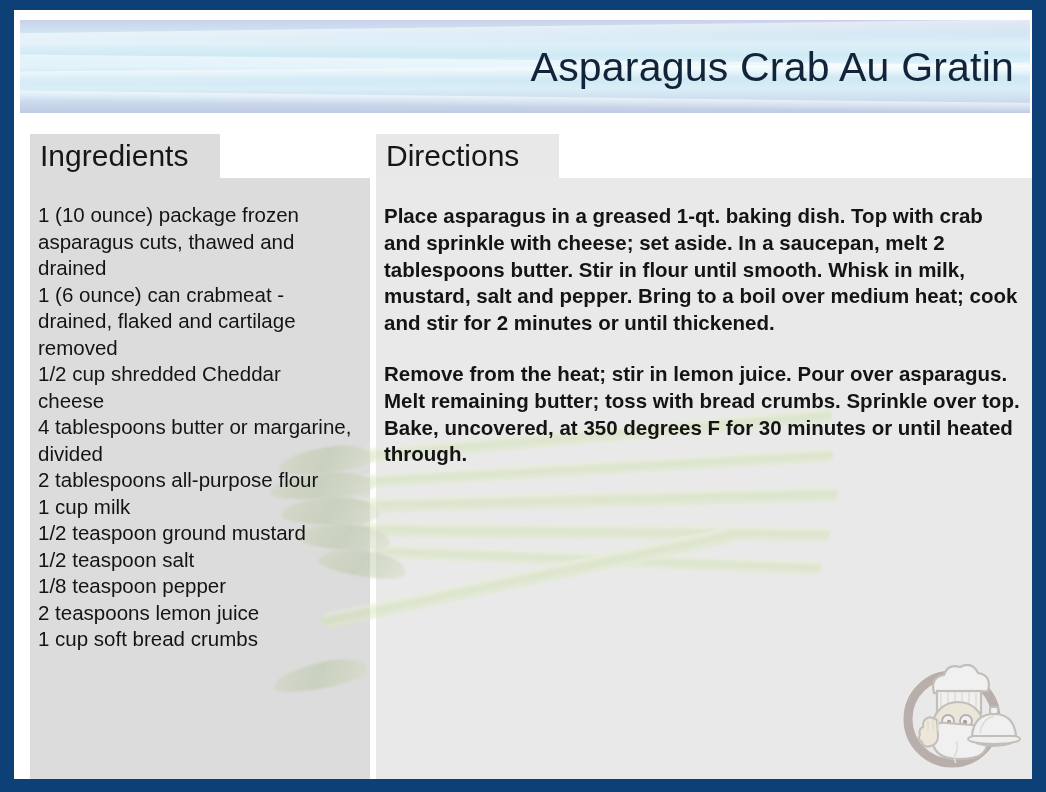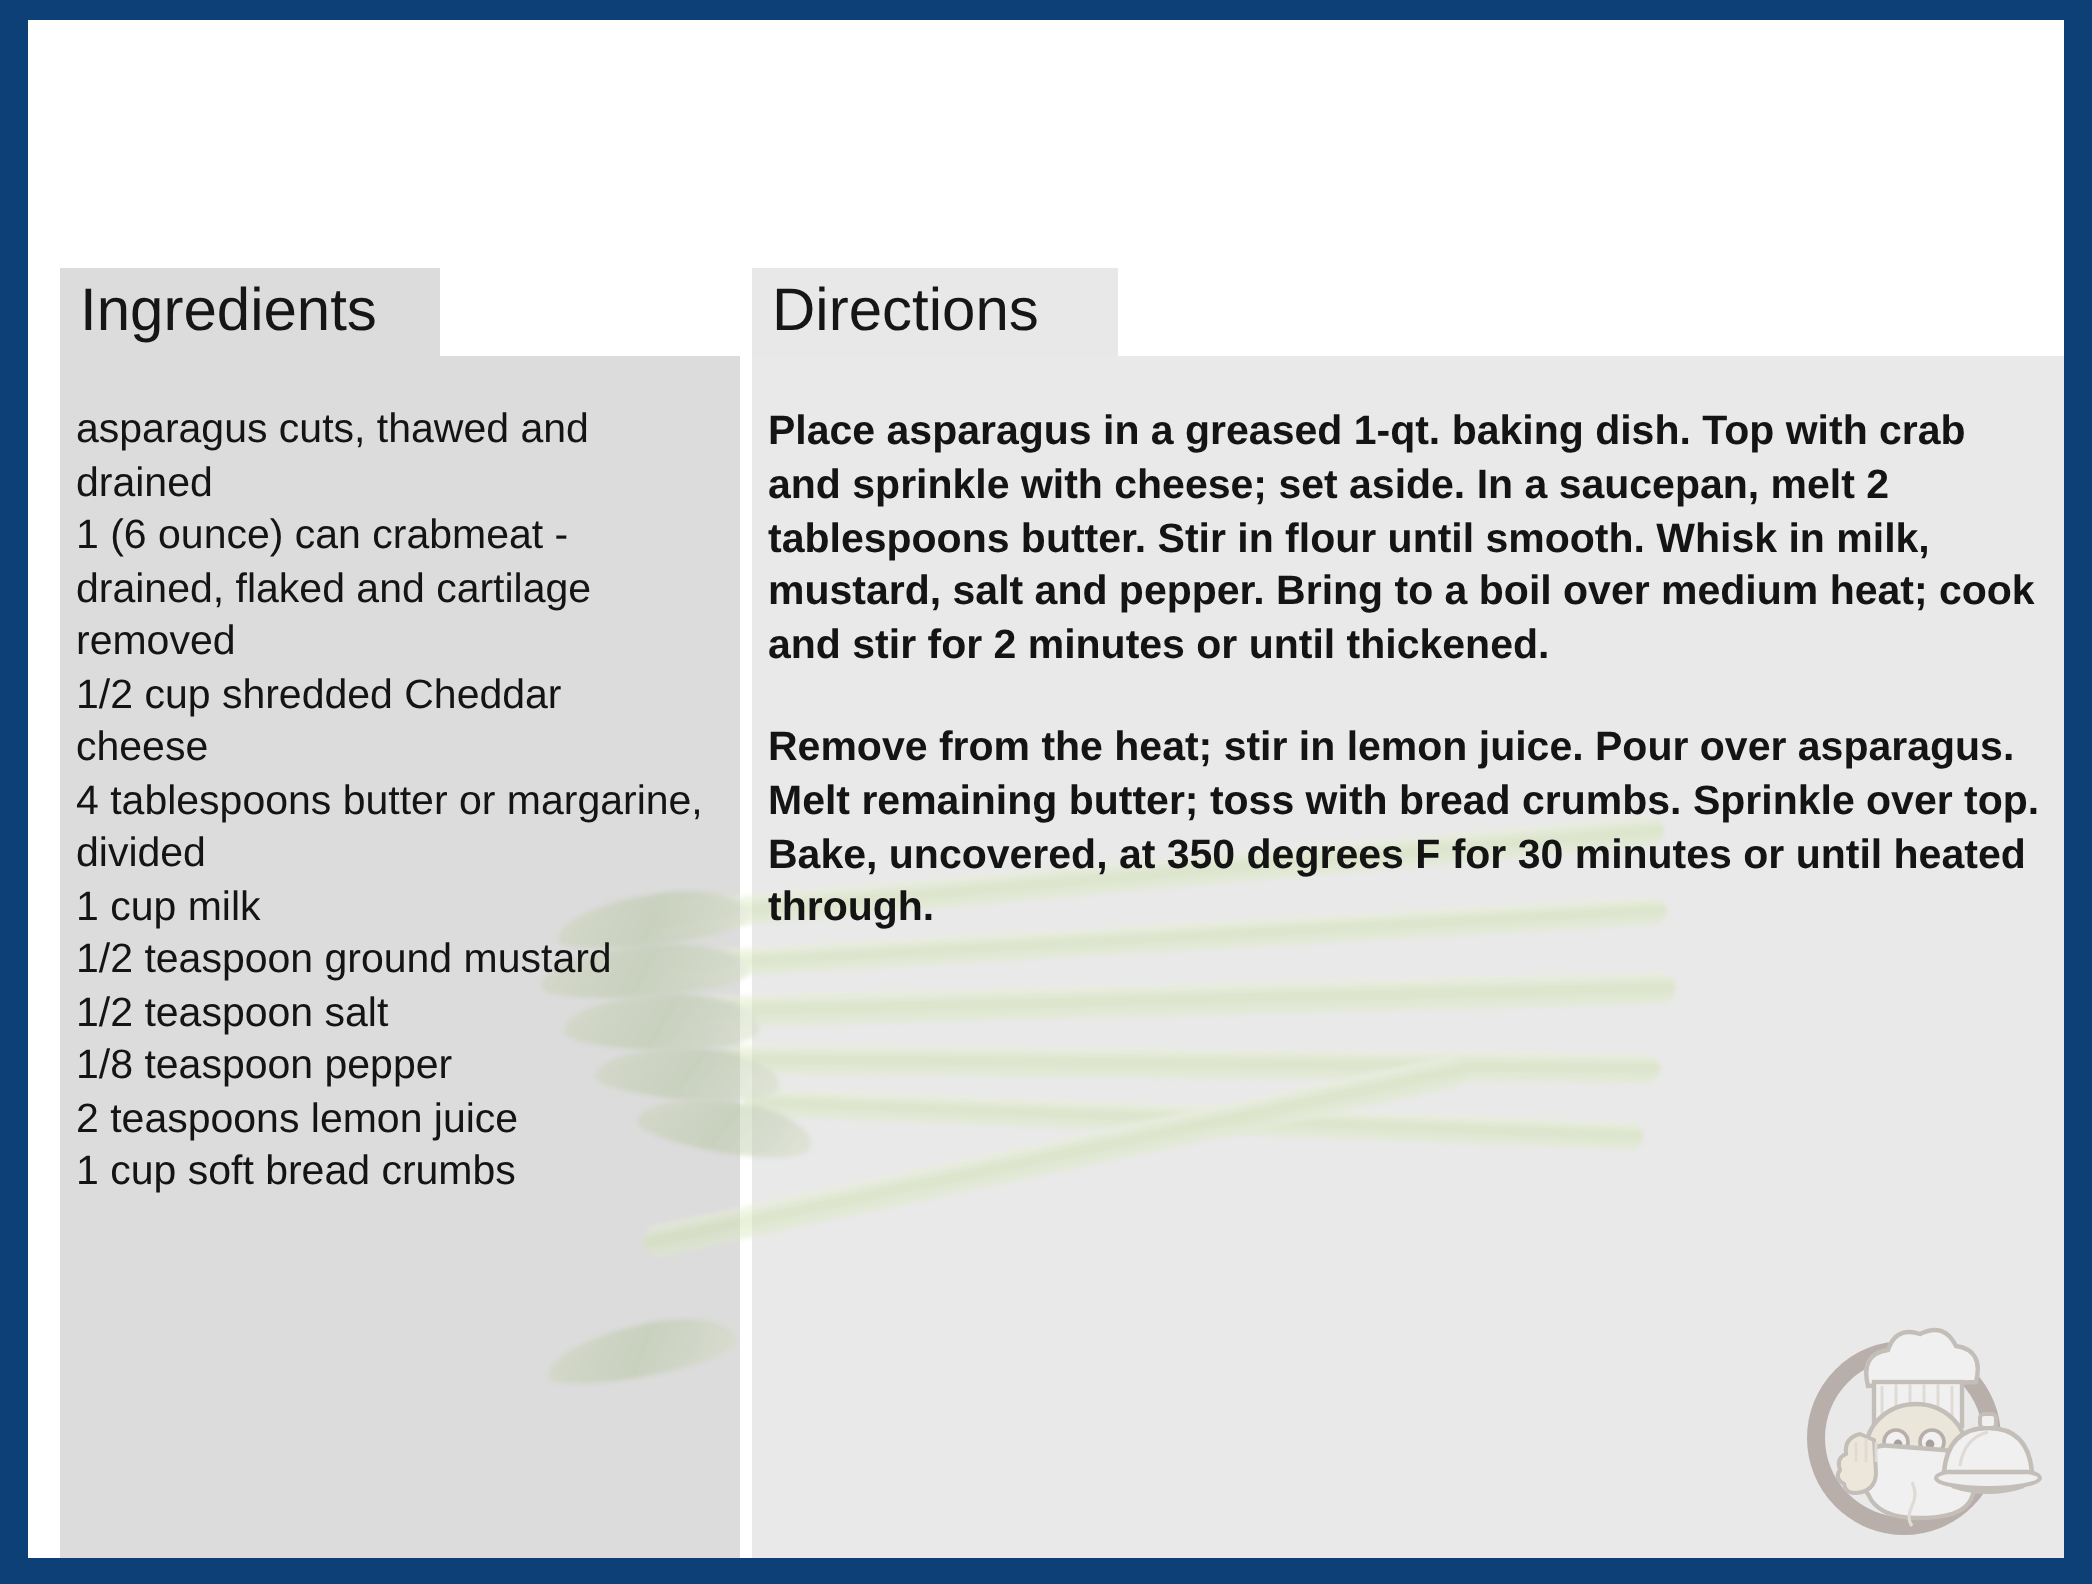--- a/index.html
+++ b/index.html
@@ -175,20 +175,27 @@
     z-index: 7;
     pointer-events: none;
   }
 </style>
 </head>
 <body>
 
 <div id="recipe-card">
   <div id="card-inner">
 
+    <div id="title-band">
+      <div class="wave w1"></div>
+      <div class="wave w2"></div>
+      <div class="wave w3"></div>
+      <div class="wave w4"></div>
+      <div id="recipe-title">Asparagus Crab Au Gratin</div>
+    </div>
 
     <div class="panel-body" id="ingredients-body"></div>
     <div class="panel-body" id="directions-body"></div>
 
     <div class="panel-tab" id="ingredients-tab">
       <span class="tab-label">Ingredients</span>
     </div>
     <div class="panel-tab" id="directions-tab">
       <span class="tab-label">Directions</span>
     </div>
@@ -202,29 +209,31 @@
       <div class="spear" style="left:58px;  top:196px; width:420px; height:16px; transform:rotate(-12deg);"></div>
       <div class="tip" style="left:14px;  top:24px;  width:96px; height:26px; transform:rotate(-6deg);"></div>
       <div class="tip" style="left:6px;   top:52px;  width:104px; height:26px; transform:rotate(-3deg);"></div>
       <div class="tip" style="left:18px;  top:80px;  width:98px;  height:28px; transform:rotate(1deg);"></div>
       <div class="tip" style="left:34px;  top:110px; width:92px;  height:26px; transform:rotate(5deg);"></div>
       <div class="tip" style="left:54px;  top:140px; width:88px;  height:26px; transform:rotate(10deg);"></div>
       <div class="tip" style="left:8px;   top:236px; width:96px;  height:26px; transform:rotate(-10deg);"></div>
     </div>
 
     <div id="ingredients-list">
+      <div class="ing-line">1 (10 ounce) package frozen</div>
       <div class="ing-line">asparagus cuts, thawed and</div>
       <div class="ing-line">drained</div>
       <div class="ing-line">1 (6 ounce) can crabmeat -</div>
       <div class="ing-line">drained, flaked and cartilage</div>
       <div class="ing-line">removed</div>
       <div class="ing-line">1/2 cup shredded Cheddar</div>
       <div class="ing-line">cheese</div>
       <div class="ing-line">4 tablespoons butter or margarine,</div>
       <div class="ing-line">divided</div>
+      <div class="ing-line">2 tablespoons all-purpose flour</div>
       <div class="ing-line">1 cup milk</div>
       <div class="ing-line">1/2 teaspoon ground mustard</div>
       <div class="ing-line">1/2 teaspoon salt</div>
       <div class="ing-line">1/8 teaspoon pepper</div>
       <div class="ing-line">2 teaspoons lemon juice</div>
       <div class="ing-line">1 cup soft bread crumbs</div>
     </div>
 
     <div id="directions-text">
       <p>Place asparagus in a greased 1-qt. baking dish. Top with crab and sprinkle with cheese; set aside. In a saucepan, melt 2 tablespoons butter. Stir in flour until smooth. Whisk in milk, mustard, salt and pepper. Bring to a boil over medium heat; cook and stir for 2 minutes or until thickened.</p>

